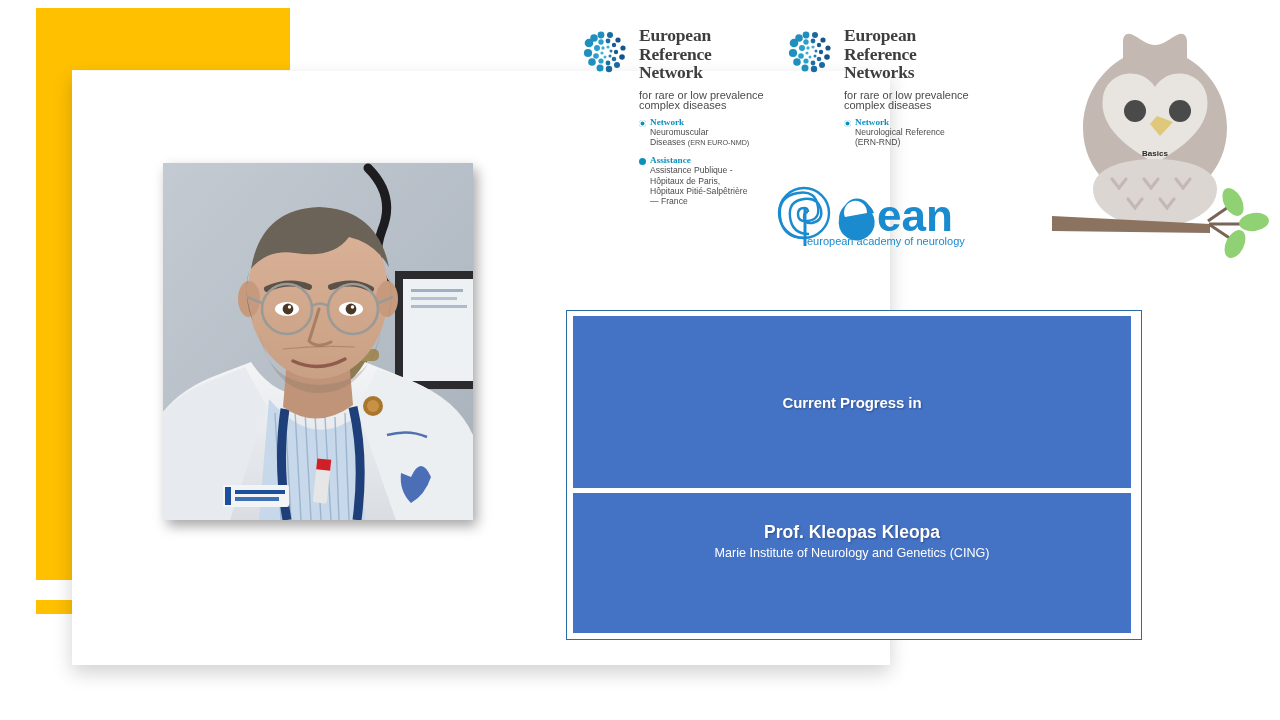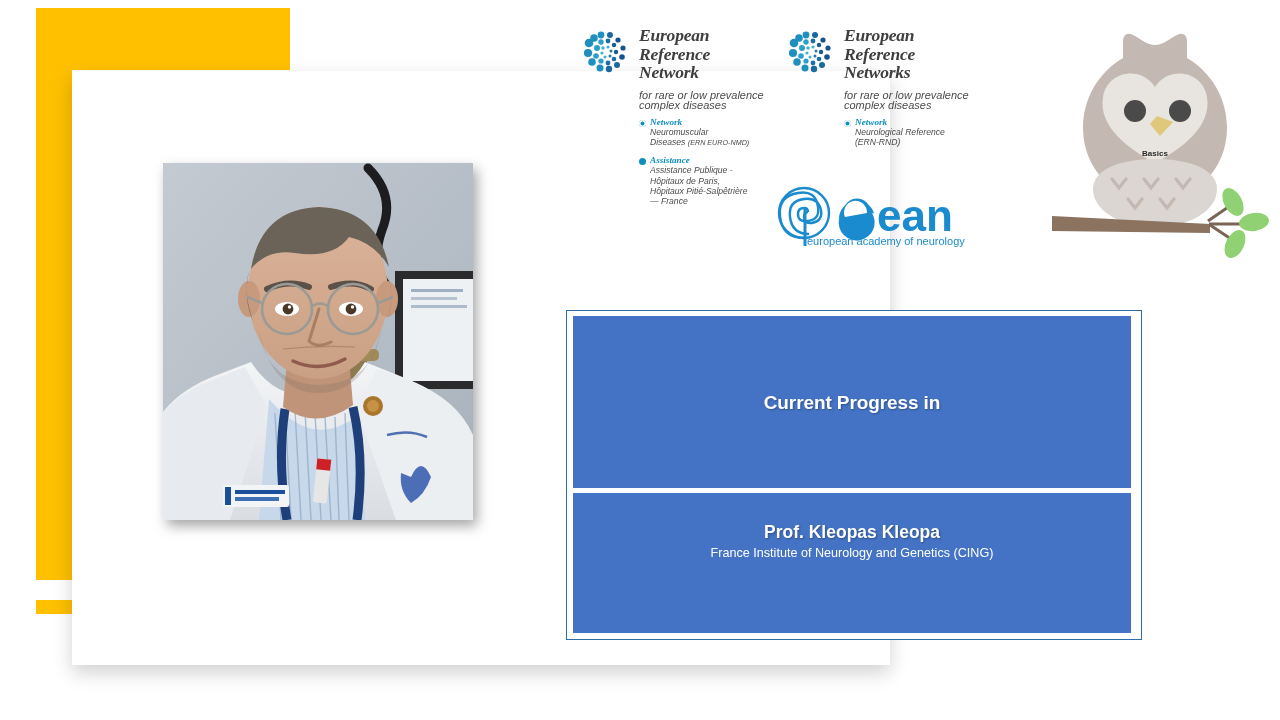--- a/index.html
+++ b/index.html
@@ -38,21 +38,21 @@
     position:absolute;left:163px;top:163px;width:310px;height:357px;
     box-shadow:4px 6px 12px rgba(0,0,0,.35);
     overflow:hidden;
     background:#b9c0c8;
   }
   .portrait svg{display:block;width:100%;height:100%;}
 
   
   .logos{position:absolute;left:575px;top:18px;width:700px;height:250px;}
 
-  .ern-logo{position:absolute;font-style:italic;}
+  .ern-logo{position:absolute;}
   .ern-a{left:5px;top:8px;width:200px;}
   .ern-b{left:210px;top:8px;width:200px;}
 
   .ern-row{display:flex;align-items:flex-start;gap:7px;}
   .ern-mark{width:52px;height:52px;flex:none;}
   .ern-word{
     font-family:"Liberation Serif", serif;
     font-weight:700;
     font-size:17.5px;
     line-height:17.5px;
@@ -100,21 +100,21 @@
     position:absolute;left:566px;top:310px;width:576px;height:330px;
     border:1px solid #2e6da4;background:#ffffff;
     box-sizing:border-box;
   }
   .title-box{
     position:absolute;left:573px;top:316px;width:558px;height:172px;
     background:var(--blue,#4472C4);
     display:flex;align-items:center;justify-content:center;
   }
   .title-text{
-    color:#ffffff;font-weight:700;font-size:19px;line-height:31px;
+    color:#ffffff;font-weight:700;font-size:15px;line-height:31px;
     letter-spacing:-.1px;
     text-shadow:1px 1px 2px rgba(0,0,0,.28);
   }
   .speaker-box{
     position:absolute;left:573px;top:493px;width:558px;height:140px;
     background:var(--blue,#4472C4);
     text-align:center;
     padding-top:28px;box-sizing:border-box;
   }
   .speaker-name{
@@ -455,16 +455,16 @@
   <div class="title-frame"></div>
 
   <div class="title-box">
     <div class="title-text">
       <div>Current Progress in</div>
     </div>
   </div>
 
   <div class="speaker-box">
     <div class="speaker-name">Prof. Kleopas Kleopa</div>
-    <div class="speaker-affil">France Institute of Neurology and Genetics (CING)</div>
+    <div class="speaker-affil">Marie Institute of Neurology and Genetics (CING)</div>
   </div>
 
 </div>
 
 </body></html>

